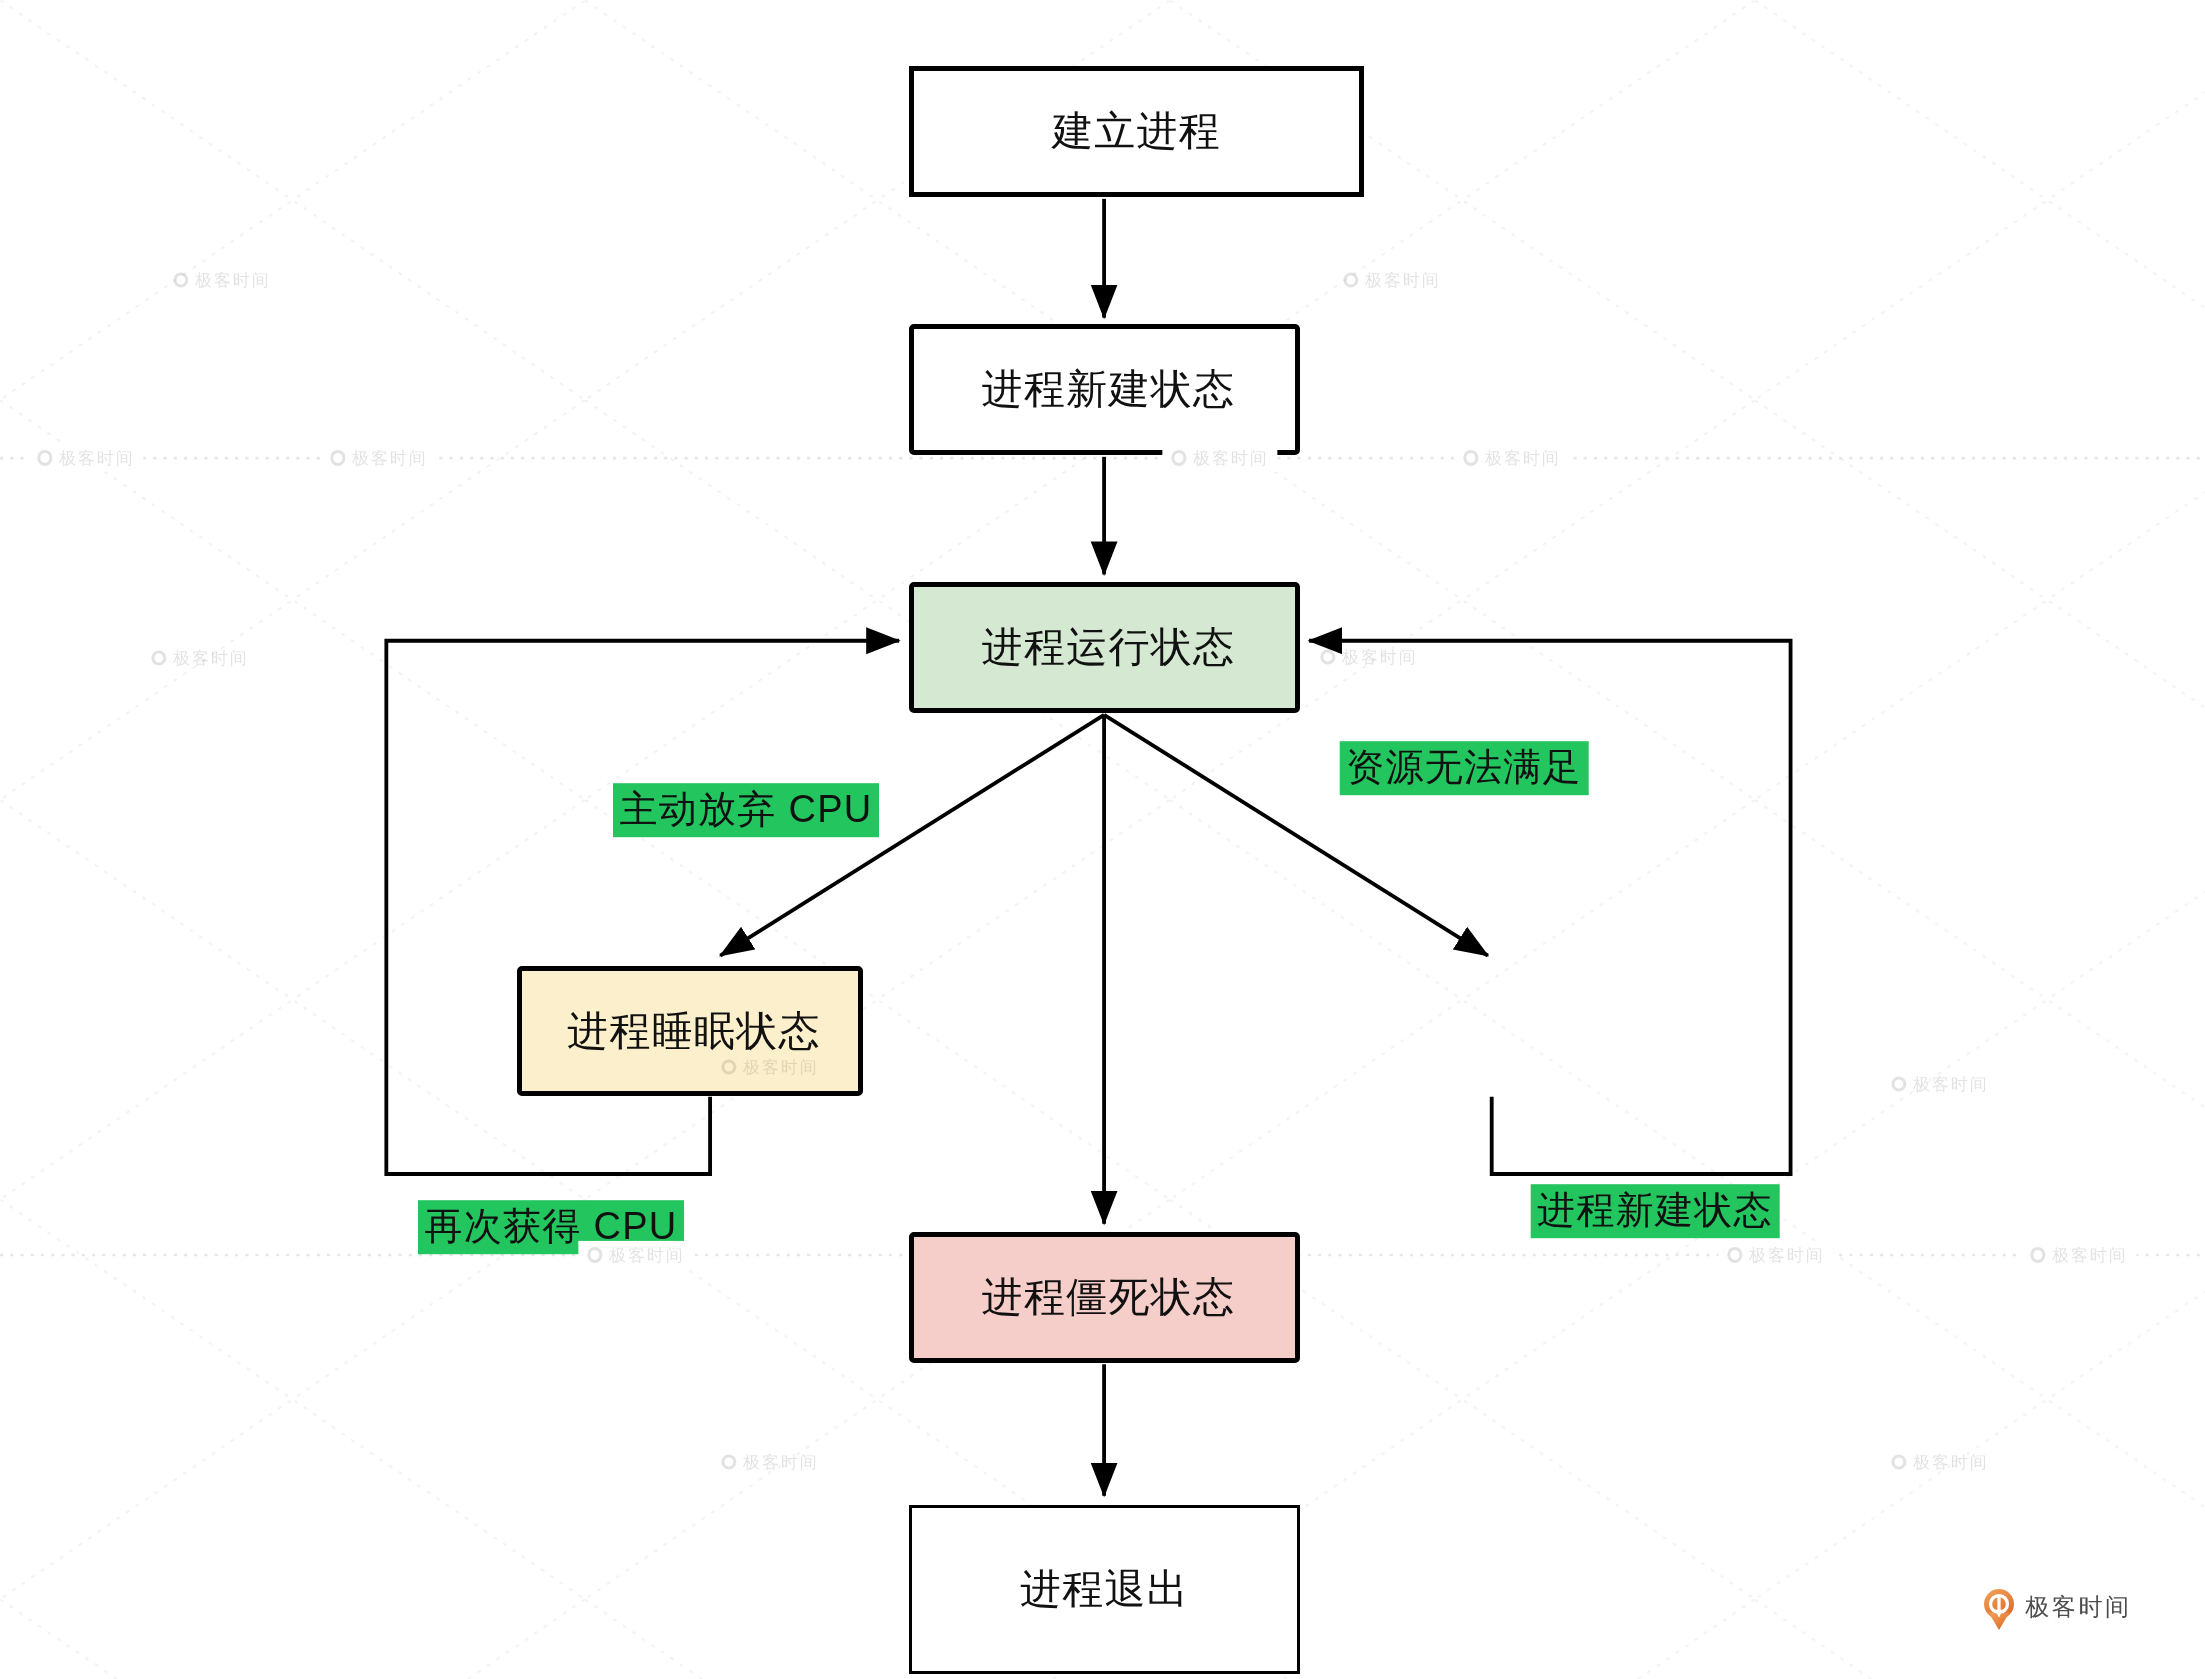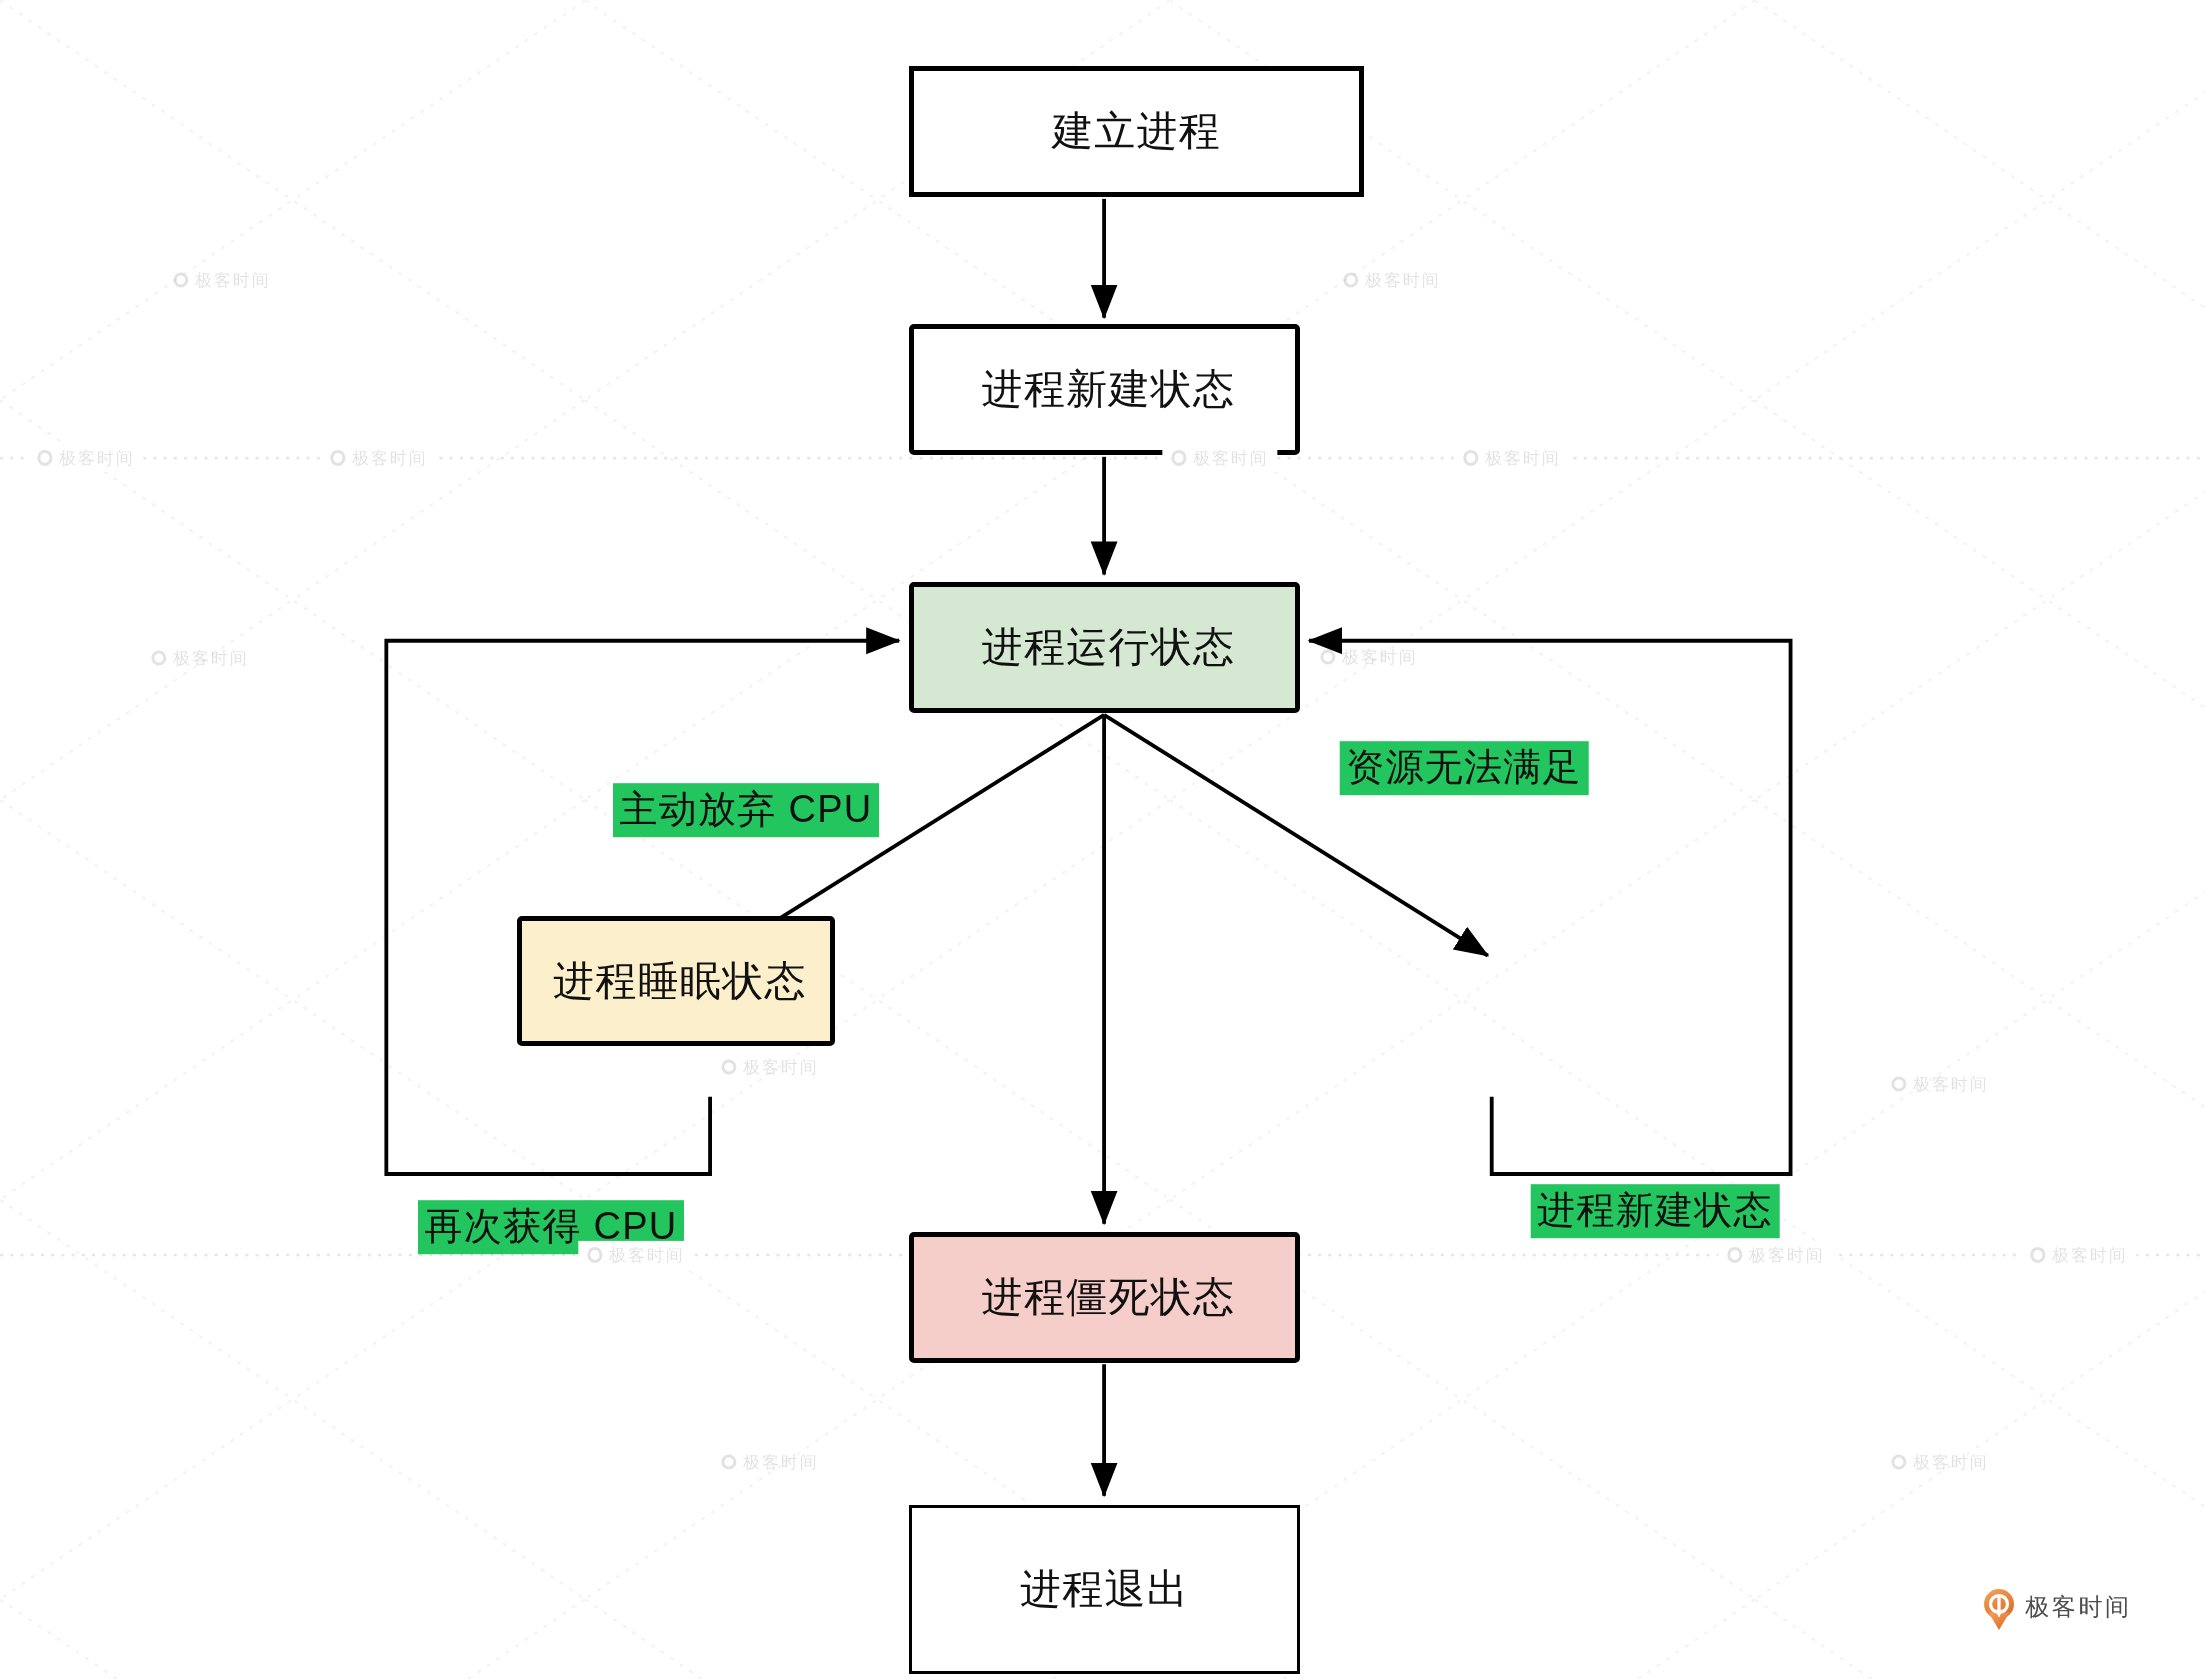--- a/index.html
+++ b/index.html
@@ -10,21 +10,21 @@
   svg.layer{position:absolute;left:0;top:0;}
   .node{
     position:absolute;display:flex;align-items:center;justify-content:center;
     box-sizing:border-box;background:#ffffff;border:5.1px solid #000;
     font-size:41px;letter-spacing:1.3px;white-space:nowrap;
   }
   .rounded{border-radius:5px;padding-left:8px;}
   #node-create{left:909px;top:66px;width:455px;height:131px;border-width:5.7px;}
   #node-new{left:909px;top:324px;width:391px;height:131px;}
   #node-running{left:909px;top:582px;width:391px;height:131px;background:#d5e8d2;}
-  #node-sleep{left:517px;top:916px;width:318px;height:130px;background:#fcf0cc;}
+  #node-sleep{left:517px;top:966px;width:346px;height:130px;background:#fcf0cc;}
   #node-wait{left:1298px;top:966px;width:388px;height:130px;background:#a9c3e6;}
   #node-zombie{left:909px;top:1232px;width:391px;height:131px;background:#f5cdc9;align-items:center;}
   #node-exit{left:909px;top:1505px;width:391px;height:169px;border-width:3.8px;}
   .edge-label{
     position:absolute;transform:translate(-50%,-50%);
     font-size:38px;letter-spacing:1.3px;background:#22c55e;padding:1.3px 6.4px;white-space:nowrap;
   }
   #lbl-giveup{left:746px;top:810px;}
   #lbl-unmet{left:1464px;top:768px;}
   #lbl-regain{left:551px;top:1211px;margin-top:16px;}

